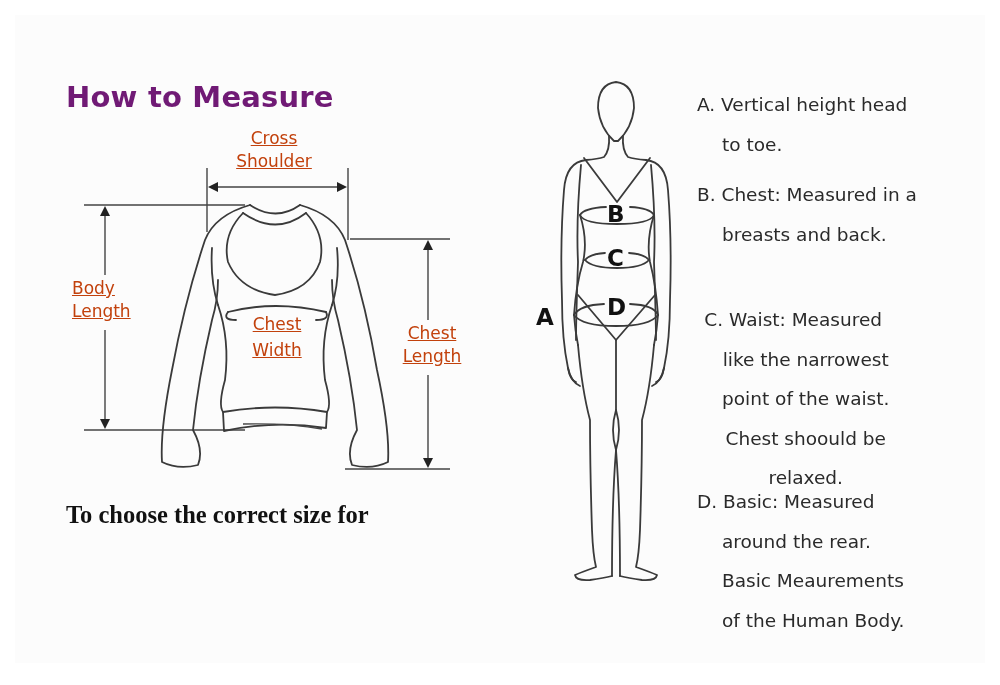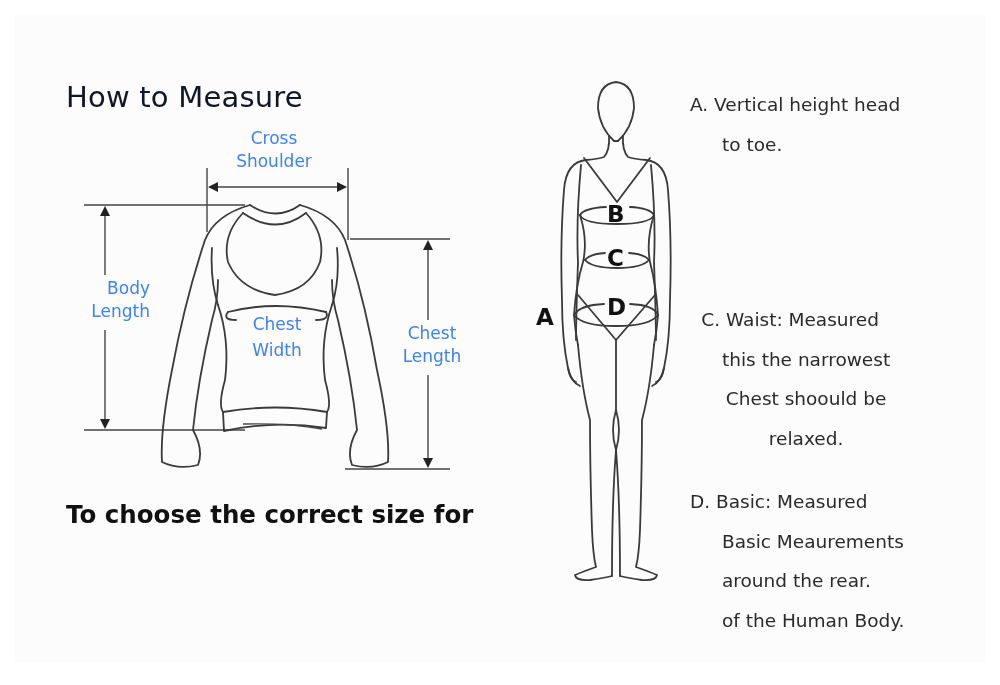--- a/index.html
+++ b/index.html
@@ -6,34 +6,35 @@
   body {
     width: 1000px; height: 685px; background: #ffffff; position: relative; overflow: hidden;
     font-family: "DejaVu Sans", "Liberation Sans", sans-serif; color: #1a1a1a;
   }
   .panel {
     position: absolute; left: 15px; top: 15px; width: 970px; height: 648px;
     background: #fcfcfc;
   }
   .abs { position: absolute; }
   .title {
-    left: 66px; top: 80px; font-size: 29px; font-weight: normal; color: #0f172a; letter-spacing: 0.2px;
+    left: 66px; top: 80px; font-size: 29px; font-weight: bold; color: #701a75; letter-spacing: 0.2px;
     white-space: nowrap;
   }
   .dim-label {
-    font-size: 17px; line-height: 23px; color: #3b82f6; text-align: center; white-space: nowrap;
+    font-size: 17px; line-height: 23px; color: #c2410c; text-align: center; white-space: nowrap; text-decoration: underline;
   }
   .instruction {
     left: 66px; top: 498px; font-size: 24.5px; font-weight: bold; line-height: 33px; color: #111;
     white-space: nowrap;
+    font-family: Liberation Serif, serif;
   }
   .desc {
     left: 690px; font-size: 18.5px; line-height: 27.5px; color: #2a2a2a; white-space: nowrap;
   }
-  .desc .line1 { display: block; }
+  .desc .line1 { display: block; margin-left: 7px; }
   .desc .indent { display: block; padding-left: 32px; margin-top: 12px; }
   .body-letter {
     font-size: 23px; font-weight: bold; color: #111; line-height: 1;
   }
   svg { position: absolute; overflow: visible; }
   svg .stroke { fill: none; stroke: #3a3a3a; stroke-width: 1.8; stroke-linecap: round; stroke-linejoin: round; }
   svg .thin { fill: none; stroke: #444; stroke-width: 1.4; }
 </style>
 </head>
 <body>
@@ -94,21 +95,21 @@
     <path class="stroke" d="M228,312 Q275,300 326,312"></path>
     <path class="stroke" d="M228,312 Q222,320 236,320"></path>
     <path class="stroke" d="M326,312 Q330,320 316,320"></path>
   </g>
 </svg>
 
 <div class="abs dim-label" style="left:226px;top:127px;width:96px;">
   <div>Cross</div>
   <div>Shoulder</div>
 </div>
-<div class="abs dim-label" style="left:72px;top:277px;width:78px;text-align:right;">
+<div class="abs dim-label" style="left:72px;top:277px;width:78px;text-align:left;">
   <div>Body</div>
   <div>Length</div>
 </div>
 <div class="abs dim-label" style="left:238px;top:311px;width:78px;font-size:17px;line-height:26px;">
   <div>Chest</div>
   <div>Width</div>
 </div>
 <div class="abs dim-label" style="left:394px;top:322px;width:76px;">
   <div>Chest</div>
   <div>Length</div>
@@ -166,27 +167,30 @@
 <div class="abs body-letter" style="left:607px;top:247px;">C</div>
 <div class="abs body-letter" style="left:607px;top:296px;">D</div>
 <div class="abs body-letter" style="left:536px;top:306px;">A</div>
 
 <div class="abs desc" style="top:91px;">
   <span class="line1"><span>A.</span> <span>Vertical height head</span></span>
   <span class="indent">to toe.</span>
 </div>
 
 <div class="abs desc" style="top:181px;">
+  <span class="line1"><span>B.</span> <span>Chest: Measured in a</span></span>
+  <span class="indent">breasts and back.</span>
 </div>
 
 <div class="abs desc" style="top:306px;text-align:center;">
   <span class="line1"><span>C.</span> <span>Waist: Measured</span></span>
-  <span class="indent">this the narrowest</span>
+  <span class="indent">like the narrowest</span>
+  <span class="indent">point of the waist.</span>
   <span class="indent">Chest shoould be</span>
   <span class="indent">relaxed.</span>
 </div>
 
 <div class="abs desc" style="top:488px;">
   <span class="line1"><span>D.</span> <span>Basic: Measured</span></span>
+  <span class="indent">around the rear.</span>
   <span class="indent">Basic Meaurements</span>
-  <span class="indent">around the rear.</span>
   <span class="indent">of the Human Body.</span>
 </div>
 
 </body></html>

